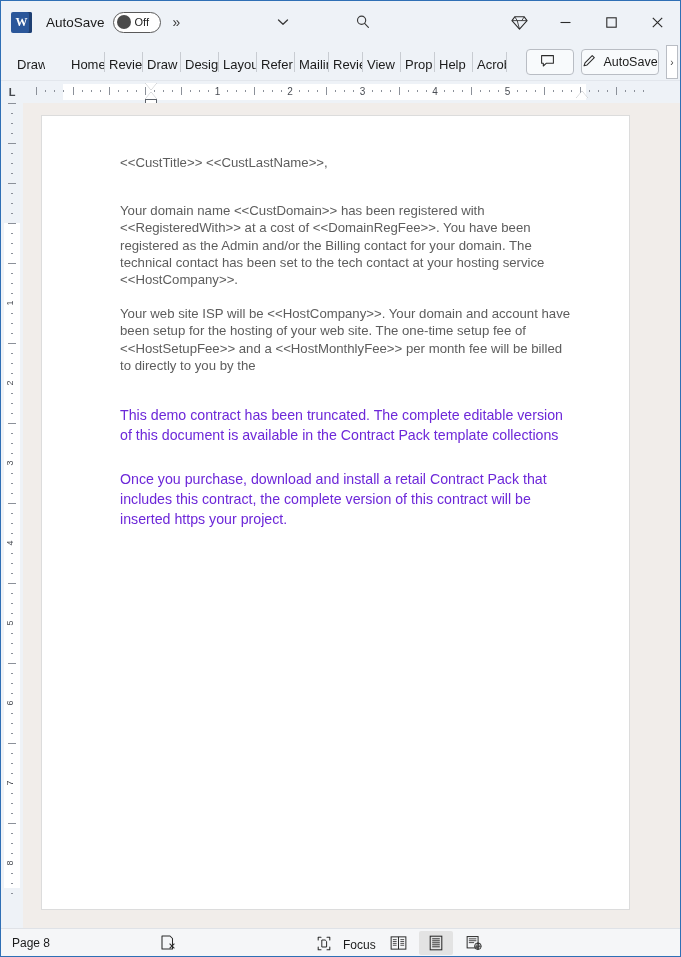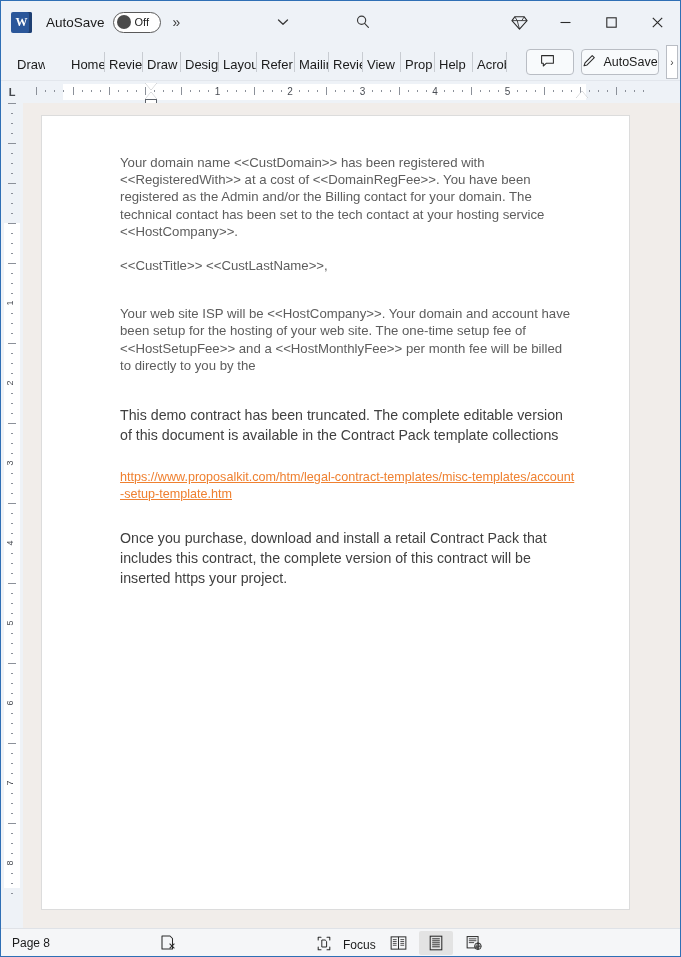--- a/index.html
+++ b/index.html
@@ -367,21 +367,21 @@
     font-size: 20px;
     line-height: 26px;
     color: #e2680f;
     text-align: center;
     margin: 0 0 22px 0;
     letter-spacing: 0.2px;
   }
   .doc-orange {
     font-size: 14.2px;
     line-height: 20px;
-    color: #404040;
+    color: #6d28d9;
     margin: 0 0 24px 0;
   }
   .doc-link {
     font-size: 12.6px;
     line-height: 17px;
     color: #ef8030;
     text-decoration: underline;
     margin: 0 0 25px 0;
     display: block;
     word-break: break-all;
@@ -701,26 +701,25 @@
           <div class="vm" style="top: 770px;"></div>
           <div class="vm" style="top: 780px;"></div>
           <div class="vm" style="top: 790px;"></div>
         </div>
     </div>
 
     <div class="canvas">
       <div class="page">
         <div class="page-body">
 
+          <p class="doc-p spacer-after">&lt;&lt;CustTitle&gt;&gt; &lt;&lt;CustLastName&gt;&gt;,</p>
           <p class="doc-p">Your domain name &lt;&lt;CustDomain&gt;&gt; has been registered with &lt;&lt;RegisteredWith&gt;&gt; at a cost of &lt;&lt;DomainRegFee&gt;&gt;.   You have been registered as the Admin and/or the Billing contact for your domain.  The technical contact has been set to the tech contact at your hosting service &lt;&lt;HostCompany&gt;&gt;.</p>
-          <p class="doc-p spacer-after">&lt;&lt;CustTitle&gt;&gt; &lt;&lt;CustLastName&gt;&gt;,</p>
           <p class="doc-p spacer-after">Your web site ISP will be &lt;&lt;HostCompany&gt;&gt;.   Your domain and account have been setup for the hosting of your web site.   The one-time setup fee of &lt;&lt;HostSetupFee&gt;&gt; and a &lt;&lt;HostMonthlyFee&gt;&gt; per month fee will be billed to directly to you by the</p>
 
           <p class="doc-orange">This demo contract has been truncated. The complete editable version of this document is available in the Contract Pack template collections</p>
-          <a class="doc-link">https://www.proposalkit.com/htm/legal-contract-templates/misc-templates/account-setup-template.htm</a>
           <p class="doc-orange">Once you purchase, download and install a retail Contract Pack that includes this contract, the complete version of this contract will be inserted https your project.</p>
 
         </div>
       </div>
     </div>
   </div>
 
   <div class="status-bar">
     <div class="sb-page">Page 8</div>
 

